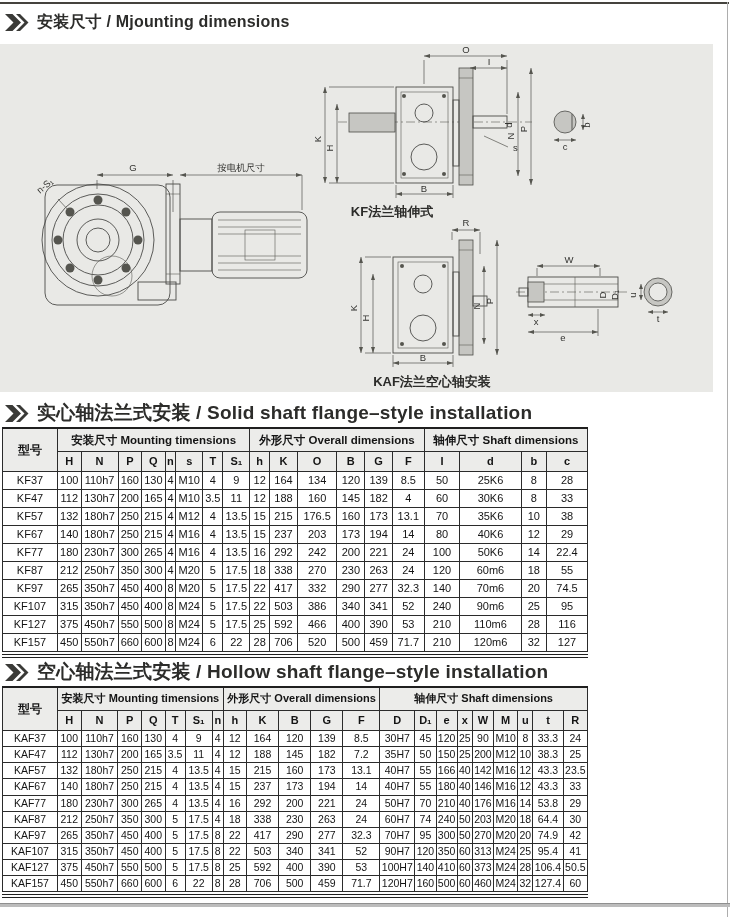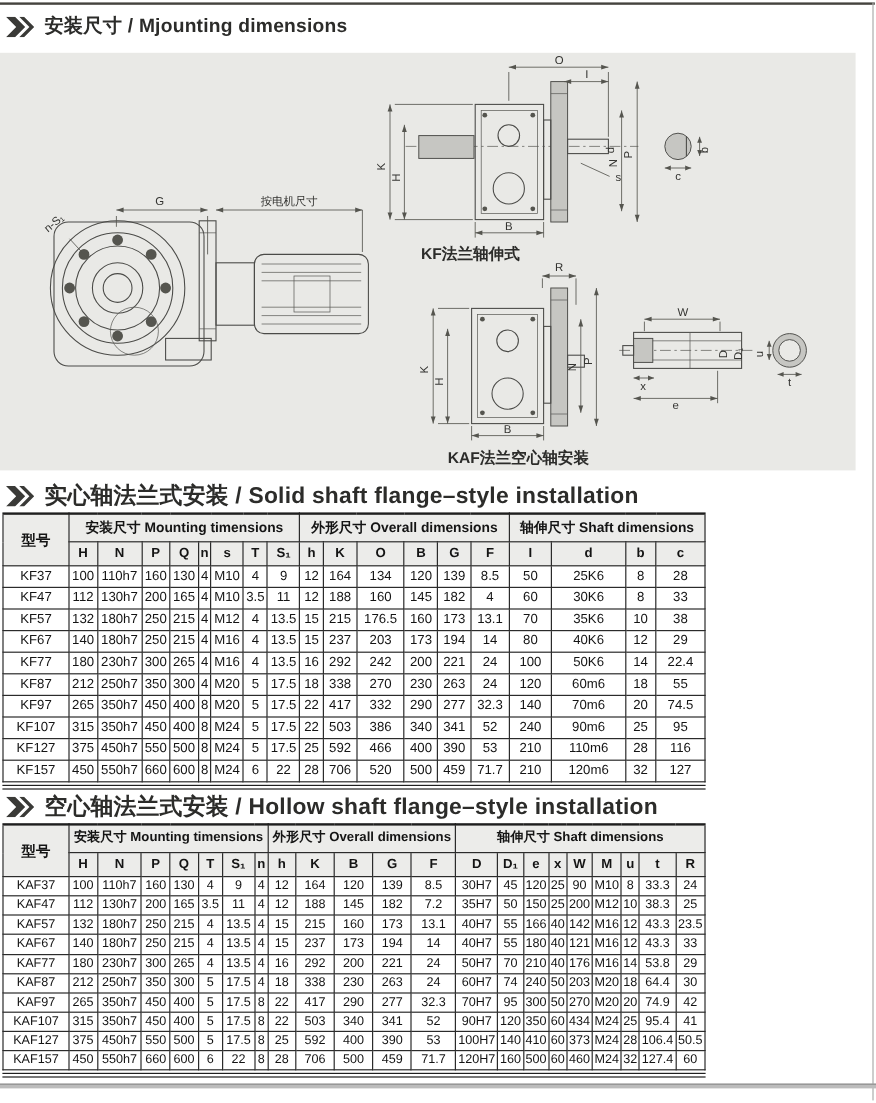--- a/index.html
+++ b/index.html
@@ -667,21 +667,21 @@
           <td>4</td>
           <td>15</td>
           <td>237</td>
           <td>173</td>
           <td>194</td>
           <td>14</td>
           <td>40H7</td>
           <td>55</td>
           <td>180</td>
           <td>40</td>
-          <td>121</td>
+          <td>146</td>
           <td>M16</td>
           <td>12</td>
           <td>43.3</td>
           <td>33</td>
         </tr>
         <tr>
           <td>KAF77</td>
           <td>180</td>
           <td>230h7</td>
           <td>300</td>
@@ -763,21 +763,21 @@
           <td>8</td>
           <td>22</td>
           <td>503</td>
           <td>340</td>
           <td>341</td>
           <td>52</td>
           <td>90H7</td>
           <td>120</td>
           <td>350</td>
           <td>60</td>
-          <td>434</td>
+          <td>313</td>
           <td>M24</td>
           <td>25</td>
           <td>95.4</td>
           <td>41</td>
         </tr>
         <tr>
           <td>KAF127</td>
           <td>375</td>
           <td>450h7</td>
           <td>550</td>

